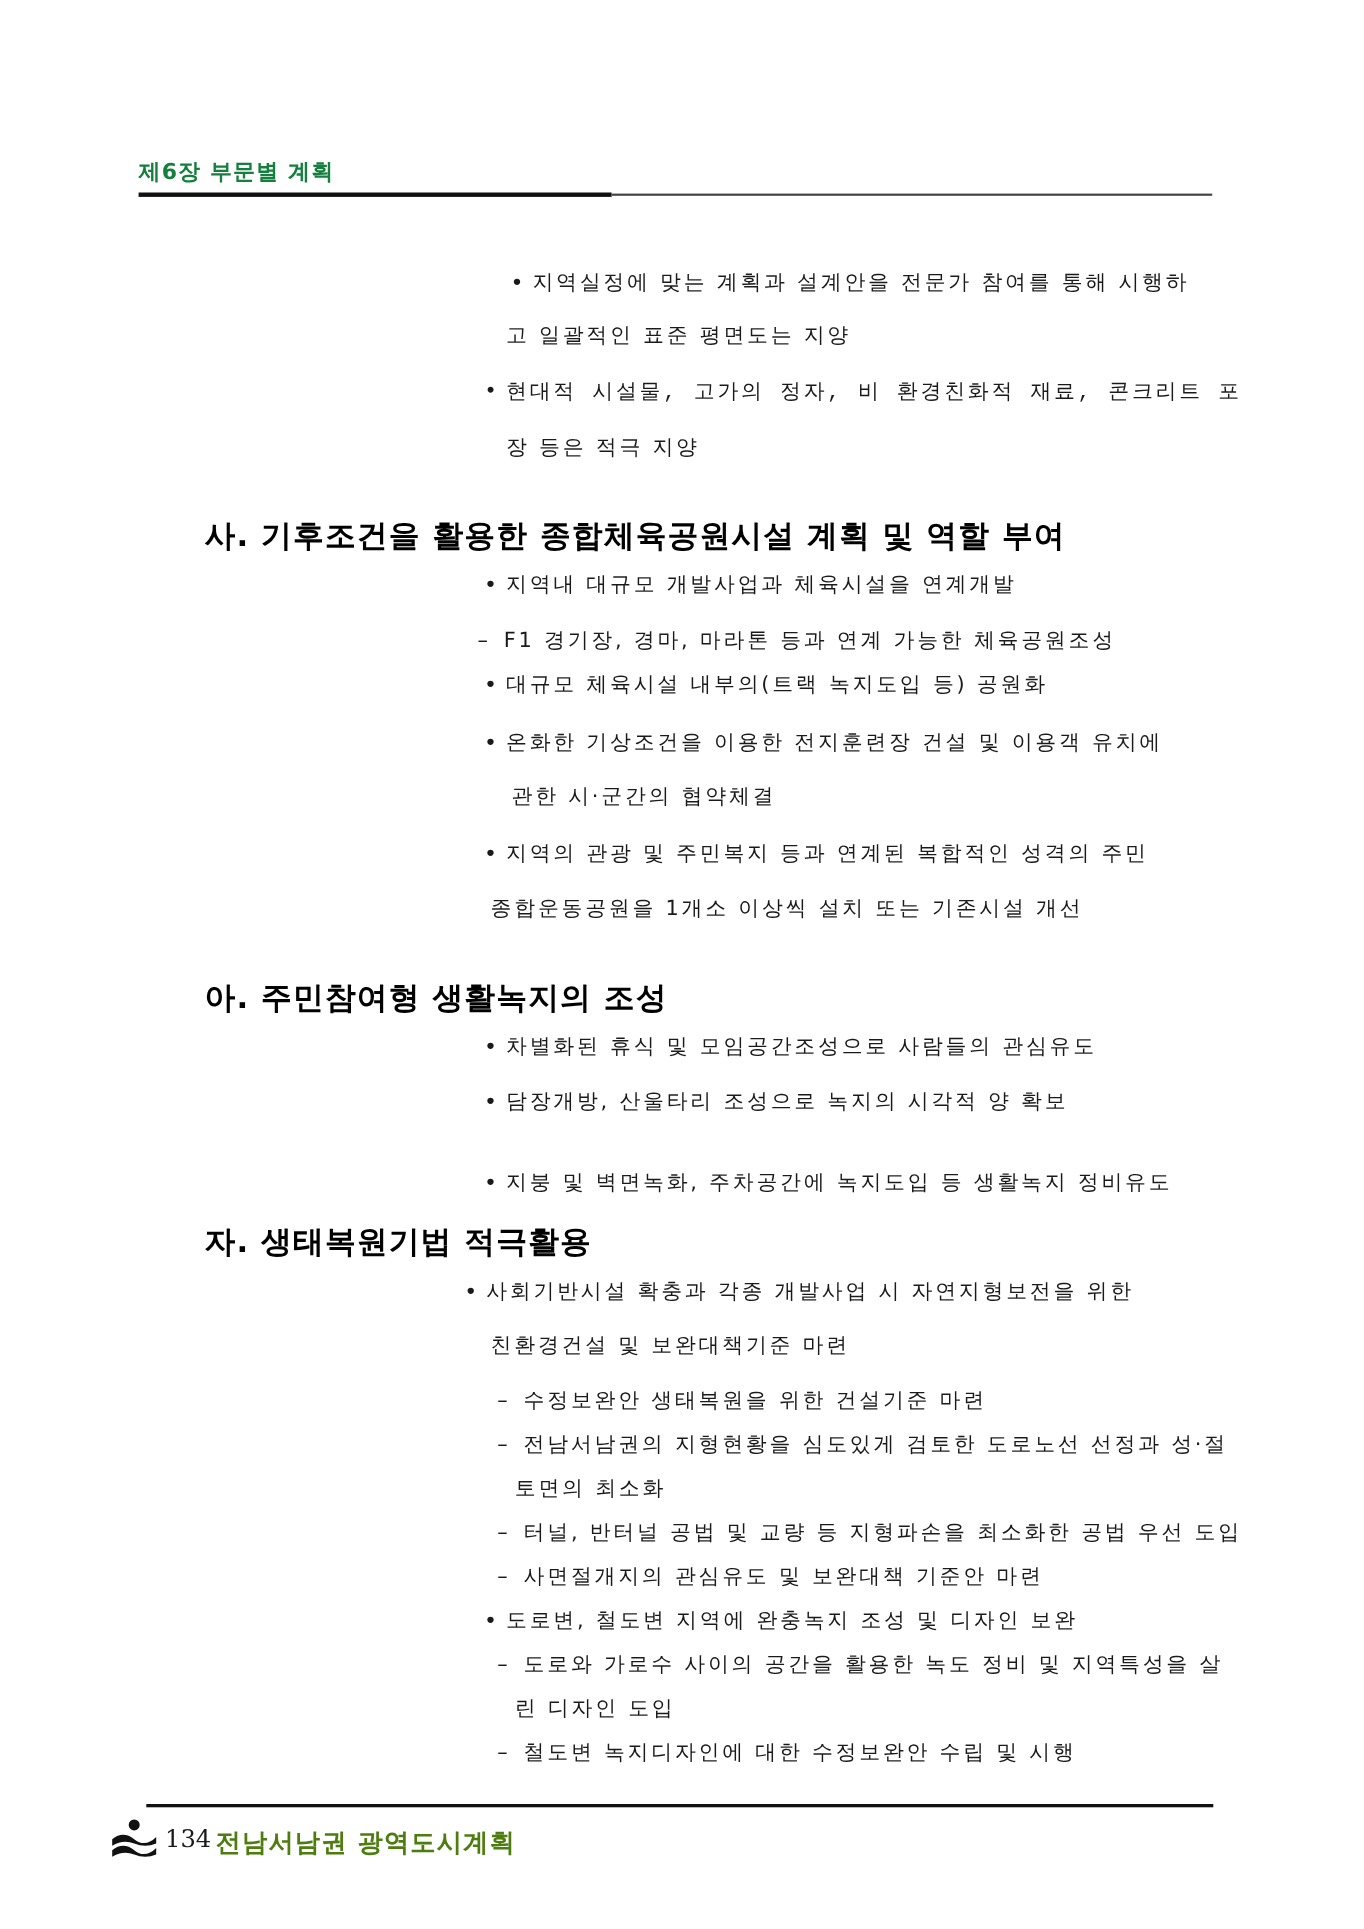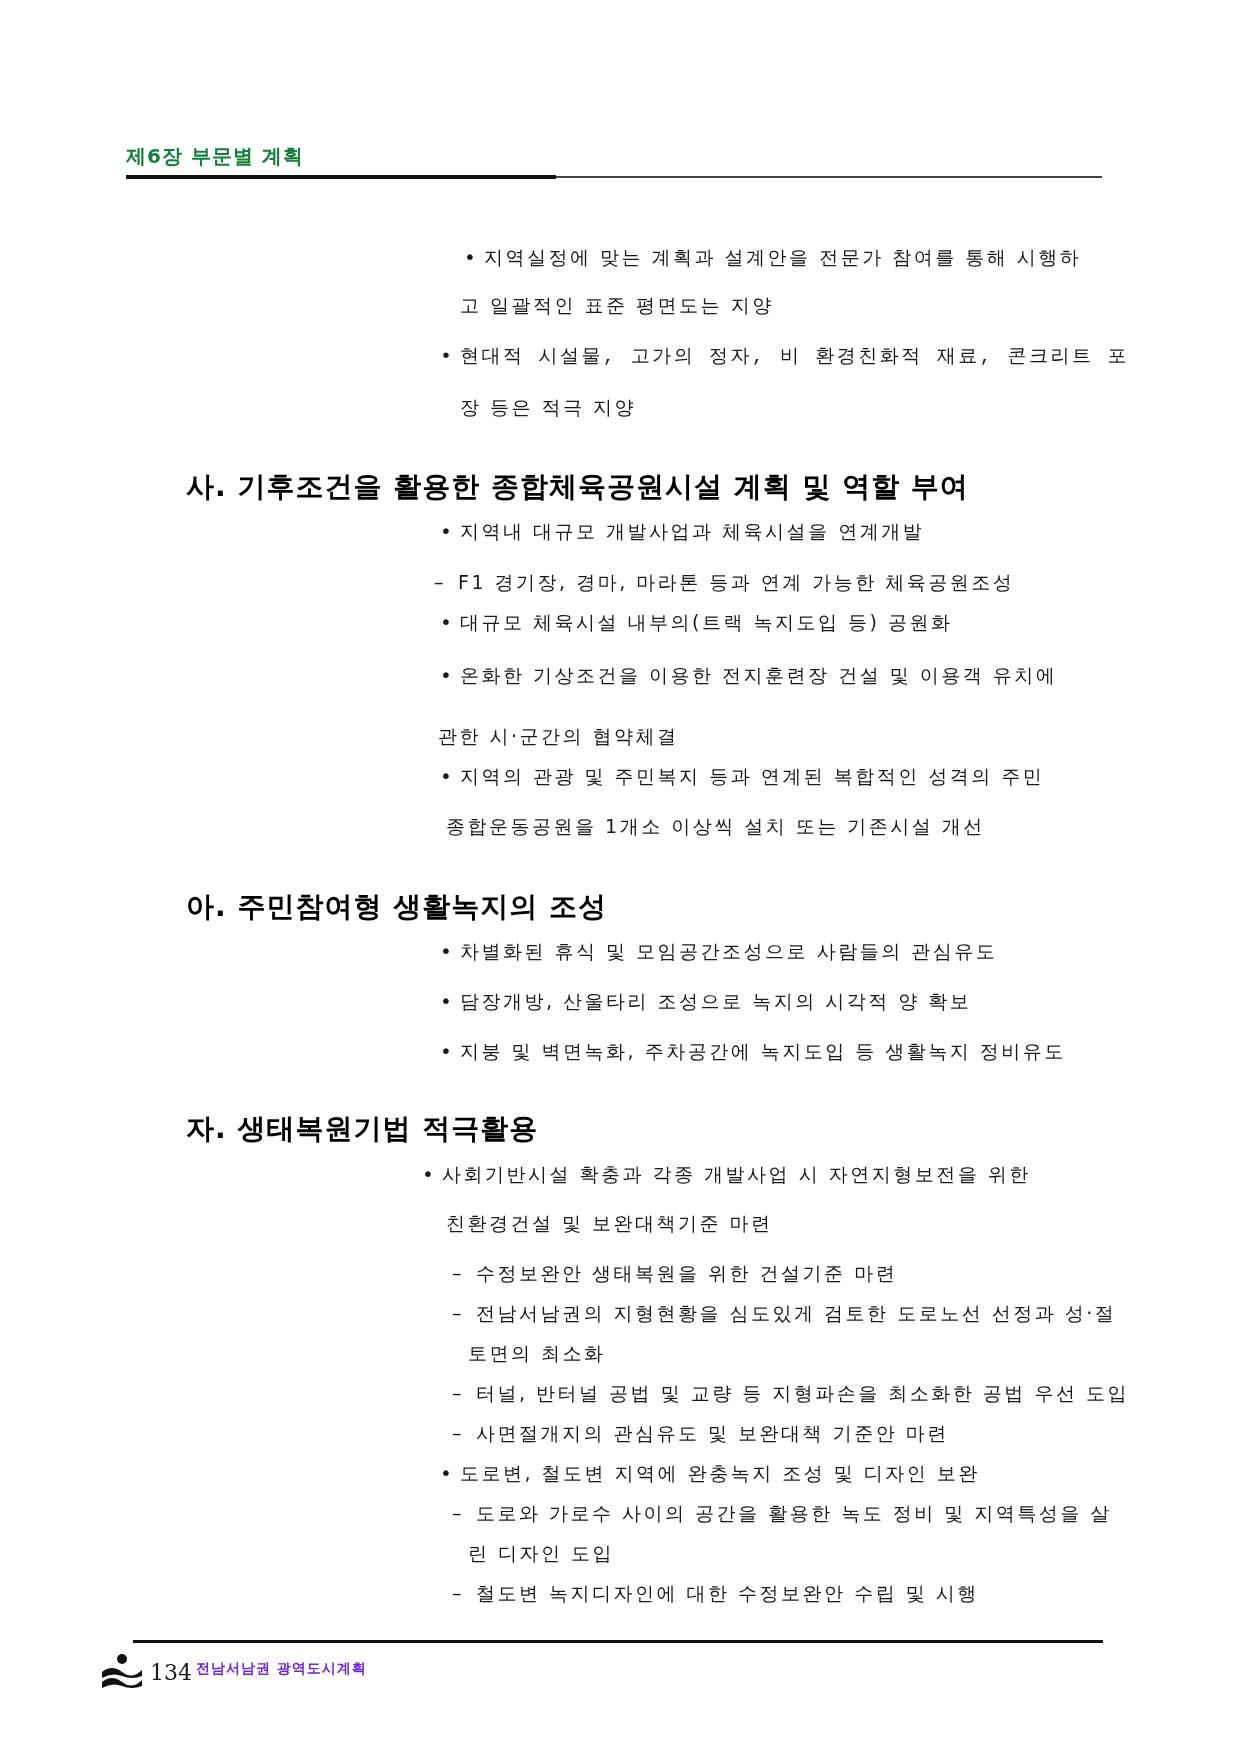--- a/index.html
+++ b/index.html
@@ -9,48 +9,48 @@
   .head-rule-thick { position:absolute; left:126px; top:175px; width:430px; height:4px; background:#111; }
   .head-rule-thin { position:absolute; left:556px; top:176px; width:546px; height:2px; background:#444; }
   .content { position:absolute; left:0; top:0; width:1240px; }
   .item { position:absolute; font-size:19px; line-height:22px; white-space:nowrap; letter-spacing:2.5px; }
   .bullet::before { content:"•"; position:absolute; left:-20px; font-size:20px; }
   .dash-mark { position:absolute; left:-24px; }
   .section-title { position:absolute; left:186px; font-size:28px; font-weight:bold; white-space:nowrap; letter-spacing:1px; color:#000; }
   .foot-rule { position:absolute; left:133px; top:1640px; width:970px; height:3px; background:#111; }
   .foot-logo { position:absolute; left:100px; top:1652px; width:45px; height:40px; }
   .foot-page { position:absolute; left:150px; top:1660px; font-family:"DejaVu Serif", serif; font-size:22px; }
-  .foot-title { position:absolute; left:196px; top:1660px; font-size:14px; font-weight:bold; color:#6d28d9; letter-spacing:1px; }
+  .foot-title { position:absolute; left:196px; top:1660px; font-size:23px; font-weight:bold; color:#4d7c0f; letter-spacing:1px; }
 </style>
 </head>
 <body>
 
 <div>
   <div class="running-head">제6장 부문별 계획</div>
   <div class="head-rule-thick"></div>
   <div class="head-rule-thin"></div>
 </div>
 
 <div class="content" id="content">
     <div class="item bullet" style="left: 484px; top: 246px;"><span>지역실정에 맞는 계획과 설계안을 전문가 참여를 통해 시행하</span></div>
     <div class="item" style="left: 460px; top: 294px;"><span>고 일괄적인 표준 평면도는 지양</span></div>
     <div class="item bullet" style="left: 460px; top: 346px; font-family: Liberation Mono, monospace;"><span>현대적 시설물, 고가의 정자, 비 환경친화적 재료, 콘크리트 포</span></div>
     <div class="item" style="left: 460px; top: 396px;"><span>장 등은 적극 지양</span></div>
     <div class="section-title" style="top: 468px;">사. 기후조건을 활용한 종합체육공원시설 계획 및 역할 부여</div>
     <div class="item bullet" style="left: 460px; top: 520px;"><span>지역내 대규모 개발사업과 체육시설을 연계개발</span></div>
     <div class="item" style="left: 458px; top: 571px;"><span class="dash-mark">–</span><span>F1 경기장, 경마, 마라톤 등과 연계 가능한 체육공원조성</span></div>
     <div class="item bullet" style="left: 460px; top: 611px;"><span>대규모 체육시설 내부의(트랙 녹지도입 등) 공원화</span></div>
     <div class="item bullet" style="left: 460px; top: 664px;"><span>온화한 기상조건을 이용한 전지훈련장 건설 및 이용객 유치에</span></div>
-    <div class="item" style="left: 438px; top: 713px; margin-top: 12px;"><span>관한 시·군간의 협약체결</span></div>
+    <div class="item" style="left: 465px; top: 713px;"><span>관한 시·군간의 협약체결</span></div>
     <div class="item bullet" style="left: 460px; top: 765px;"><span>지역의 관광 및 주민복지 등과 연계된 복합적인 성격의 주민</span></div>
     <div class="item" style="left: 446px; top: 815px;"><span>종합운동공원을 1개소 이상씩 설치 또는 기존시설 개선</span></div>
     <div class="section-title" style="top: 888px;">아. 주민참여형 생활녹지의 조성</div>
     <div class="item bullet" style="left: 460px; top: 940px;"><span>차별화된 휴식 및 모임공간조성으로 사람들의 관심유도</span></div>
     <div class="item bullet" style="left: 460px; top: 990px;"><span>담장개방, 산울타리 조성으로 녹지의 시각적 양 확보</span></div>
-    <div class="item bullet" style="left: 460px; top: 1040px;"><span>지붕 및 벽면녹화, 주차공간에 녹지도입 등 생활녹지 정비유도</span></div>
+    <div class="item bullet" style="left: 460px; top: 1064px;"><span>지붕 및 벽면녹화, 주차공간에 녹지도입 등 생활녹지 정비유도</span></div>
     <div class="section-title" style="top: 1110px;">자. 생태복원기법 적극활용</div>
     <div class="item bullet" style="left: 442px; top: 1163px;"><span>사회기반시설 확충과 각종 개발사업 시 자연지형보전을 위한</span></div>
     <div class="item" style="left: 446px; top: 1212px;"><span>친환경건설 및 보완대책기준 마련</span></div>
     <div class="item" style="left: 476px; top: 1262px;"><span class="dash-mark">–</span><span>수정보완안 생태복원을 위한 건설기준 마련</span></div>
     <div class="item" style="left: 476px; top: 1302px;"><span class="dash-mark">–</span><span>전남서남권의 지형현황을 심도있게 검토한 도로노선 선정과 성·절</span></div>
     <div class="item" style="left: 468px; top: 1342px;"><span>토면의 최소화</span></div>
     <div class="item" style="left: 476px; top: 1382px;"><span class="dash-mark">–</span><span>터널, 반터널 공법 및 교량 등 지형파손을 최소화한 공법 우선 도입</span></div>
     <div class="item" style="left: 476px; top: 1422px;"><span class="dash-mark">–</span><span>사면절개지의 관심유도 및 보완대책 기준안 마련</span></div>
     <div class="item bullet" style="left: 460px; top: 1462px;"><span>도로변, 철도변 지역에 완충녹지 조성 및 디자인 보완</span></div>
     <div class="item" style="left: 476px; top: 1502px;"><span class="dash-mark">–</span><span>도로와 가로수 사이의 공간을 활용한 녹도 정비 및 지역특성을 살</span></div>

